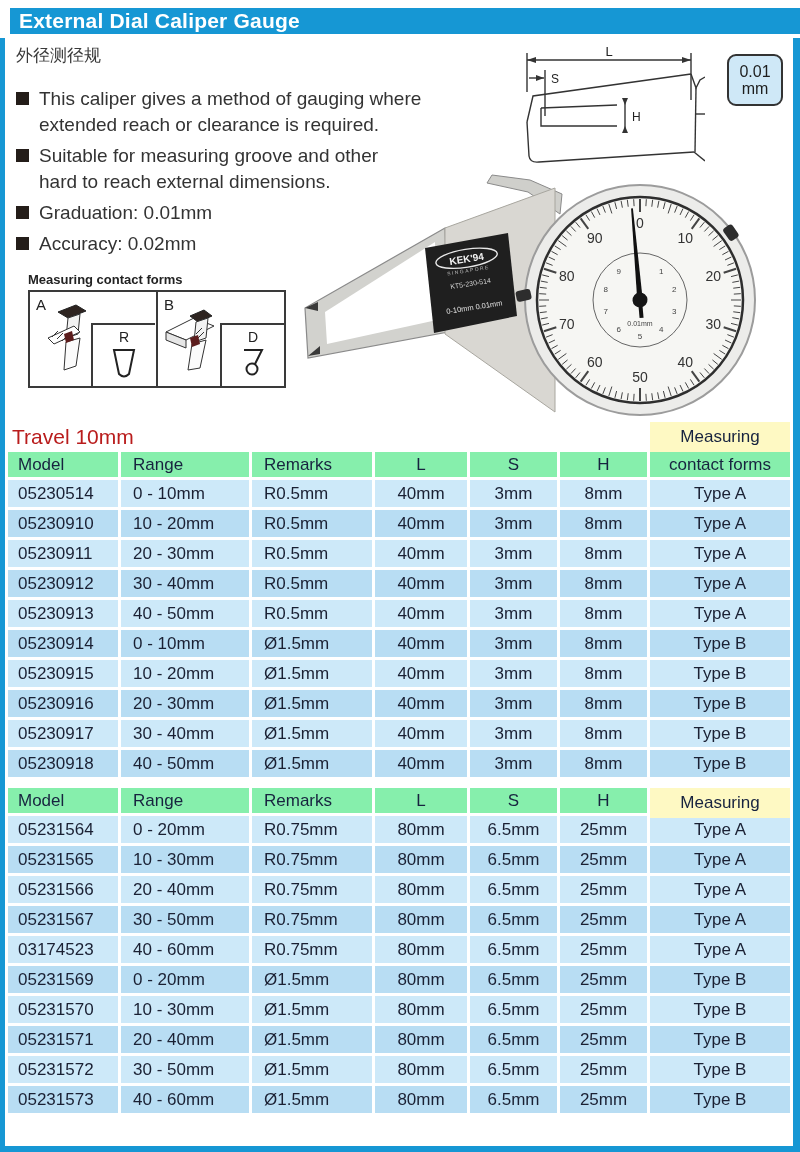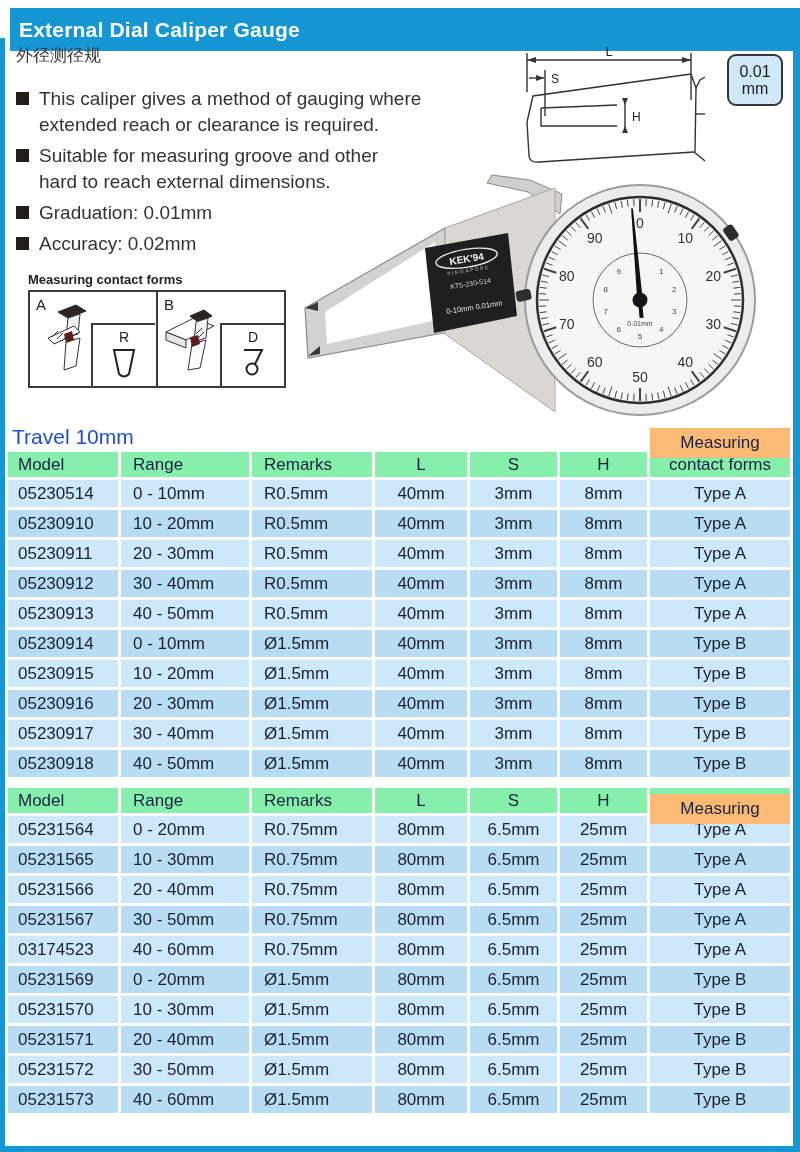--- a/index.html
+++ b/index.html
@@ -1,20 +1,20 @@
 <!DOCTYPE html>
 <html><head>
 <meta charset="utf-8">
 <style>
   html,body{margin:0;padding:0;}
   body{width:800px;height:1152px;position:relative;background:#ffffff;
        font-family:"Liberation Sans",sans-serif;overflow:hidden;color:#222;}
   .abs{position:absolute;}
   
-  .banner{left:10px;top:8px;width:790px;height:43px;background:#1697d4;
+  .banner{left:10px;top:8px;width:790px;height:26px;background:#1697d4;
           display:flex;align-items:center;}
   .banner-title{color:#fff;font-weight:bold;font-size:21px;padding-left:9px;letter-spacing:.2px;}
   .stripe-left{left:0;top:38px;width:5px;height:1114px;background:#1697d4;}
   .stripe-right{left:793px;top:38px;width:7px;height:1114px;background:#1697d4;}
   .stripe-bottom{left:0;top:1146px;width:800px;height:6px;background:#1697d4;}
   
   .cn-title{left:16px;top:44px;font-size:17px;color:#3a3a3a;}
   .bullets{left:16px;top:86px;width:420px;}
   .bullet{display:flex;margin-bottom:5px;}
   .bullet-sq{flex:0 0 13px;width:13px;height:13px;background:#241d19;margin:6px 10px 0 0;}
@@ -23,22 +23,22 @@
   .badge{left:727px;top:54px;width:52px;height:48px;background:#cfe8f7;border:2px solid #333;
          border-radius:9px;display:flex;flex-direction:column;align-items:center;justify-content:center;
          font-size:16px;color:#1e1e1e;line-height:17px;}
   
   .jaw-svg{left:505px;top:44px;}
   .device-svg{left:230px;top:170px;}
   .contact-label{left:28px;top:272px;font-size:13px;font-weight:bold;color:#222;}
   .contact-svg{left:28px;top:290px;}
   
   .tsection{position:absolute;left:8px;width:782px;}
-  .ttitle{height:30px;line-height:30px;font-size:21px;color:#1d4ed8;padding-left:4px;}
-  .mtab{position:absolute;right:0;top:6px;width:140px;height:30px;background:#fdba74;
+  .ttitle{height:30px;line-height:30px;font-size:21px;color:#b91c1c;padding-left:4px;}
+  .mtab{position:absolute;right:0;top:0;width:140px;height:30px;background:#fef9c3;
         color:#17233f;display:flex;align-items:center;justify-content:center;font-size:17px;}
   .hrow,.trow{display:flex;gap:3px;}
   .hrow{height:25px;}
   .trow{height:27px;margin-top:3px;}
   .tc{box-sizing:border-box;display:flex;align-items:center;justify-content:center;
       font-size:17px;color:#1a2033;}
   .hc{background:#86efac;color:#17233f;}
   .trow.odd  .tc{background:#cde9f9;}
   .trow.even .tc{background:#b8ddf3;}
   .c0{width:110px;justify-content:flex-start;padding-left:10px;}

